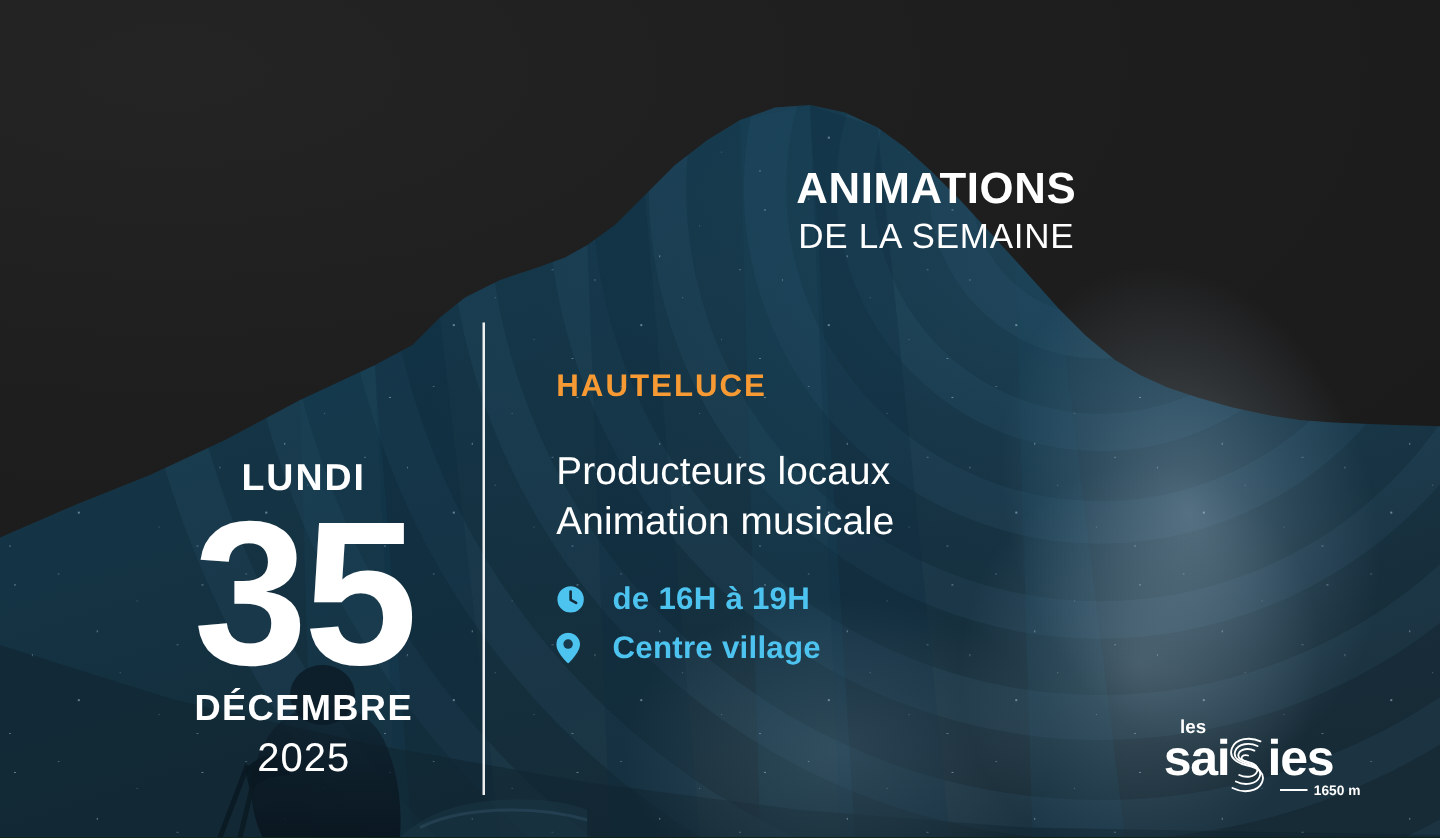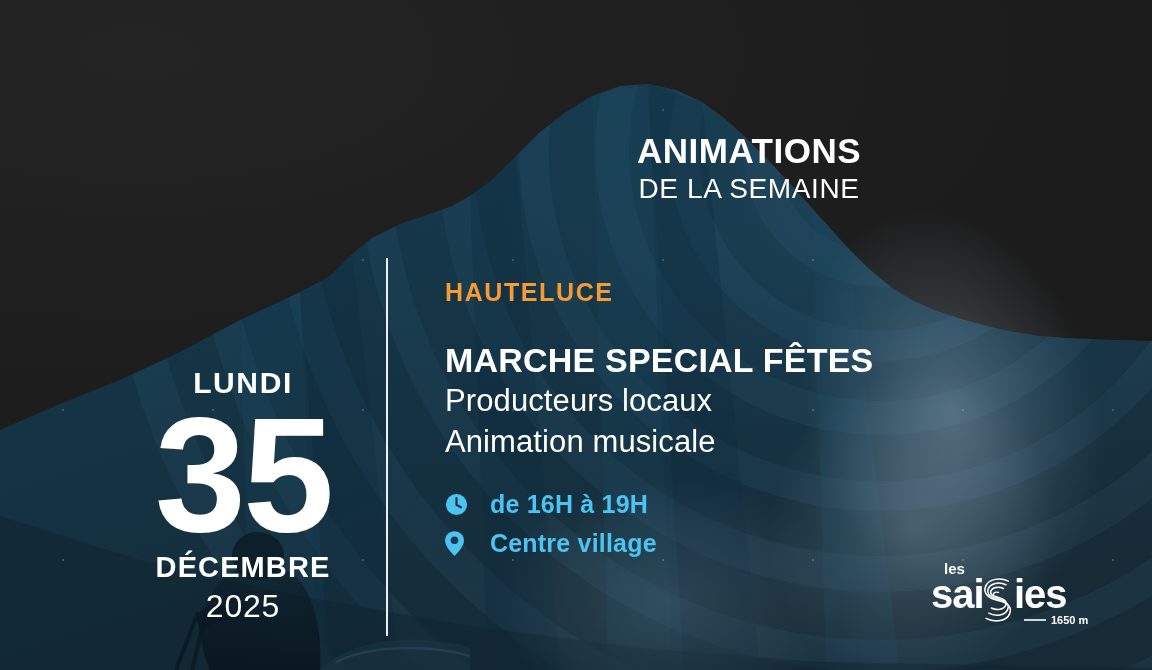--- a/index.html
+++ b/index.html
@@ -150,21 +150,21 @@
     font-size: 32px;
     font-weight: 300;
     letter-spacing: .8px;
     margin-top: 8px;
   }
 
   
   .event {
     position: absolute;
     left: 445px;
-    top: 279px;
+    top: 296px;
     width: 640px;
   }
   .event-location {
     font-size: 25px;
     font-weight: 700;
     letter-spacing: 1.6px;
     color: #f79a33;
     line-height: 1.1;
   }
   .event-titles { margin-top: 33px; }
@@ -203,21 +203,21 @@
     font-weight: 700;
     color: #4dc3f0;
     letter-spacing: .2px;
     text-align: center;
   }
 
   
   .logo {
     position: absolute;
     right: 62px;
-    bottom: 42px;
+    bottom: 30px;
     width: 160px;
     height: 72px;
     color: #ffffff;
   }
   .logo svg { display: block; width: 100%; height: 100%; }
 </style>
 </head>
 <body>
 
 <div id="poster">
@@ -326,21 +326,20 @@
     <div class="date-weekday">LUNDI</div>
     <div class="date-day">35</div>
     <div class="date-month">DÉCEMBRE</div>
     <div class="date-year">2025</div>
   </div>
 
   <div class="event">
     <div class="event-location">HAUTELUCE</div>
 
     <div class="event-titles">
-      <div class="event-title-main">MARCHE SPECIAL FÊTES</div>
       <div class="event-title-sub">Producteurs locaux</div>
       <div class="event-title-sub">Animation musicale</div>
     </div>
 
     <div class="event-meta">
 
       <div class="meta-row">
         <span class="meta-icon">
           <svg width="23" height="23" viewBox="0 0 24 24" xmlns="http://www.w3.org/2000/svg">
             <circle cx="12" cy="12" r="11" fill="#4dc3f0"></circle>

